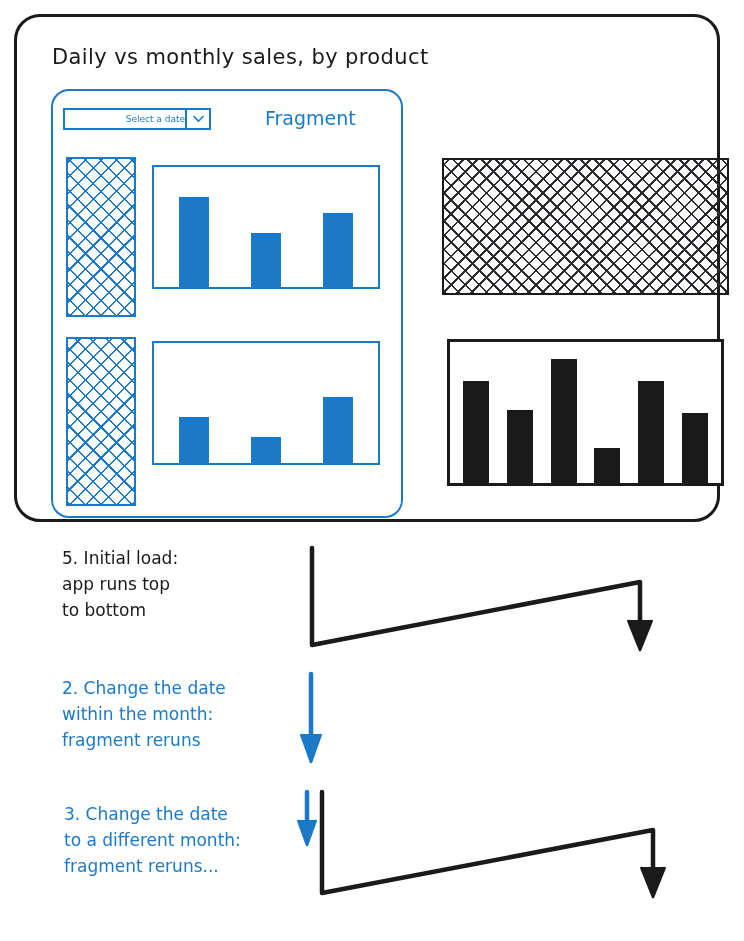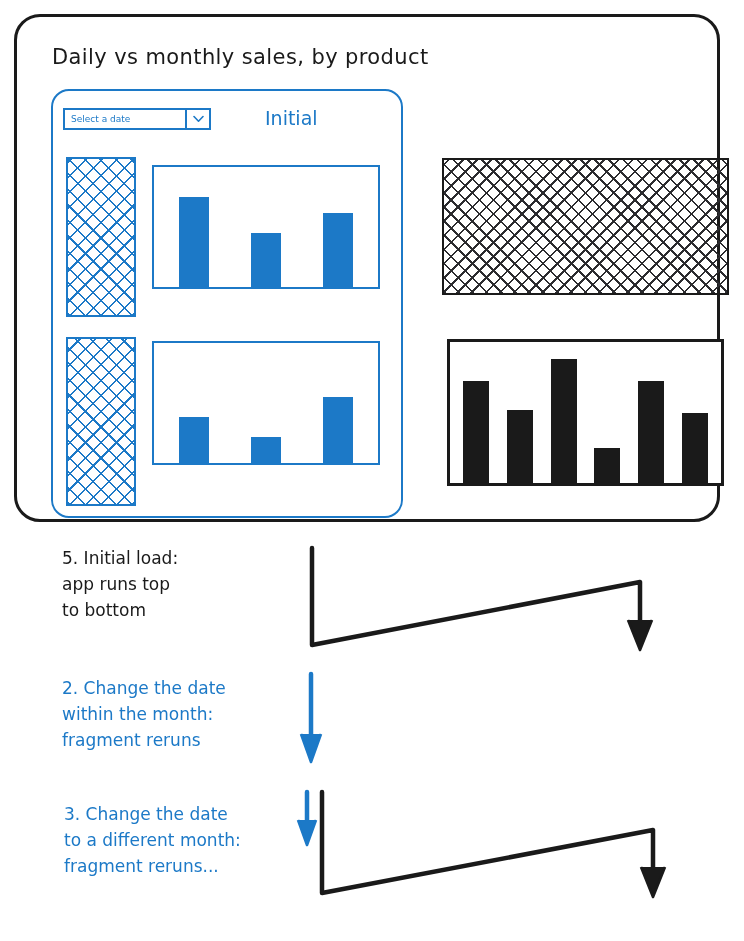--- a/index.html
+++ b/index.html
@@ -48,20 +48,21 @@
   .fragment-panel {
     position: absolute;
     left: 34px;
     top: 72px;
     width: 352px;
     height: 429px;
     border: 2.5px solid #1c79c7;
     border-radius: 18px;
     box-sizing: border-box;
     background: #ffffff;
+    text-align: right;
   }
 
   .date-select {
     position: absolute;
     left: 10px;
     top: 17px;
     width: 148px;
     height: 22px;
     border: 2px solid #1c79c7;
     box-sizing: border-box;
@@ -183,21 +184,21 @@
 
       <div class="date-select">
         <span class="ds-text">Select a date</span>
         <span class="ds-arrow">
           <svg width="11" height="8" viewBox="0 0 11 8" aria-hidden="true">
             <path d="M1 1.5 L5.5 6.2 L10 1.5" fill="none" stroke="#1c79c7" stroke-width="1.6" stroke-linecap="round" stroke-linejoin="round"></path>
           </svg>
         </span>
       </div>
 
-      <div class="fragment-label">Initial</div>
+      <div class="fragment-label">Fragment</div>
 
       <div class="hatch hatch-blue hatch-blue-1"></div>
 
       <div class="chart-frame blue chart-blue-1">
         <div class="chart-bars">
           <div class="bar blue" style="height:75%"></div>
           <div class="bar blue" style="height:45%"></div>
           <div class="bar blue" style="height:62%"></div>
         </div>
       </div>

